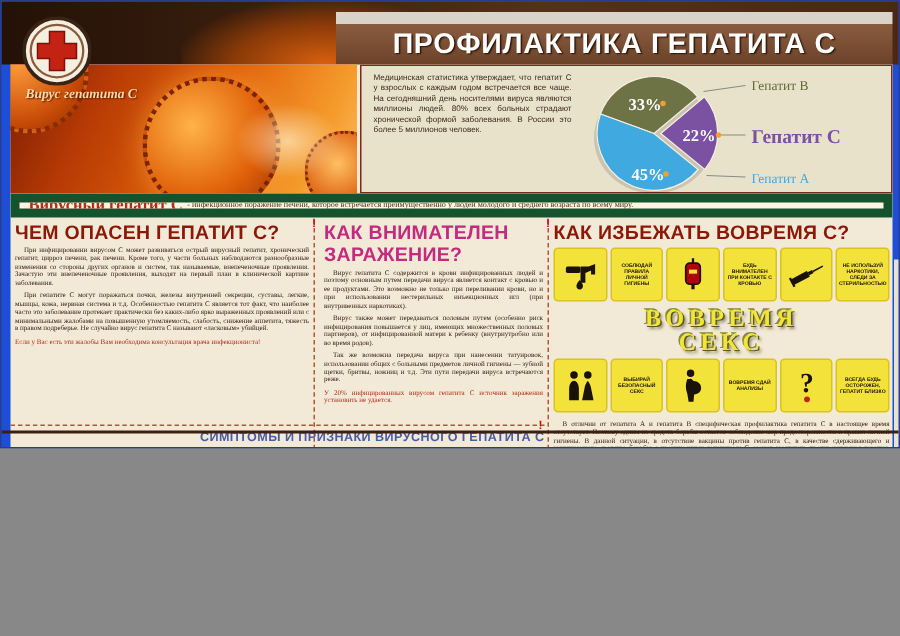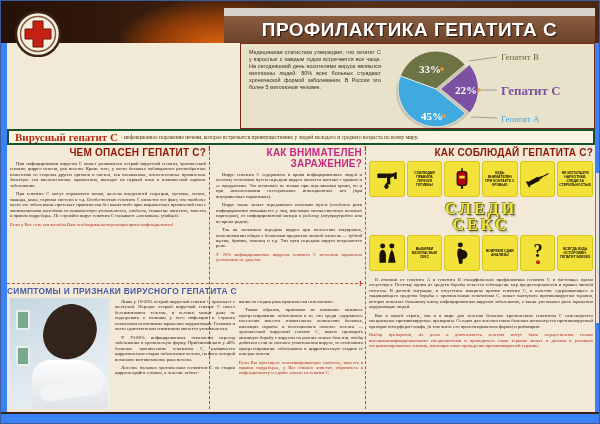--- a/index.html
+++ b/index.html
@@ -1,17 +1,17 @@
 <!DOCTYPE html>
 <html><head>
 <meta charset="utf-8">
 <style>
   html,body{margin:0;padding:0;background:#888;}
   *{box-sizing:border-box;}
-  #poster{position:relative;width:600px;height:424px;background:#3b82f6;overflow:hidden;
+  #poster{position:relative;width:600px;height:299px;background:#1d4ed8;overflow:hidden;
     font-family:"Liberation Sans",sans-serif;border:1px solid #3a241665;}
   
   .header{position:absolute;left:0;top:0;width:600px;height:42px;
     background:linear-gradient(90deg,#241107 0%,#3a1f0e 30%,#57301a 60%,#4a2814 100%);}
   .header-glow{position:absolute;left:120px;top:0;width:160px;height:42px;
     background:radial-gradient(ellipse at 60% 100%,#d9600f 0%,#8a3a08 45%,transparent 75%);}
   .gray-strip{position:absolute;left:223px;top:7px;width:371px;height:8px;background:#d8d4ca;}
   .title-band{position:absolute;left:223px;top:15px;width:371px;height:27px;
     background:linear-gradient(180deg,#8a5d40,#6b4229);display:flex;align-items:center;justify-content:center;}
   .title-band h1{margin:0;font-size:19px;font-weight:bold;color:#fff;letter-spacing:.5px;white-space:nowrap;
@@ -34,29 +34,29 @@
   .virus-caption{position:absolute;left:10px;top:14px;font-family:"Liberation Serif",serif;
     font-style:italic;font-weight:bold;font-size:9px;color:#ffd9a8;text-shadow:1px 1px 1px #6a2000;}
   
   .info-panel{position:absolute;left:233px;top:0;width:355px;height:86px;background:#e9e2cb;
     border:1px solid #7a2a1a;}
   .intro{position:absolute;left:8px;top:5px;width:132px;margin:0;font-size:5.4px;line-height:1.3;
     color:#3a2a1a;text-align:justify;}
   .pie-svg{position:absolute;left:140px;top:0;width:214px;height:85px;}
   
   .def-bar{position:absolute;left:0;top:86px;width:588px;height:16px;background:#fdf5e2;
-    border:2px solid #14532d;display:flex;align-items:center;padding:0 6px;white-space:nowrap;overflow:hidden;}
+    border:6px solid #14532d;display:flex;align-items:center;padding:0 6px;white-space:nowrap;overflow:hidden;}
   .def-term{font-family:"Liberation Serif",serif;font-weight:bold;font-size:11px;color:#b02c14;margin-right:3px;}
   .def-text{font-family:"Liberation Serif",serif;font-size:5.4px;color:#4a2a10;}
   
   .col{position:absolute;top:104px;}
   .col1{left:3px;width:196px;}
   .col2{left:209px;width:146px;}
   .col3{left:362px;top:104px;width:224px;height:264px;}
-  .col-h{margin:0 0 3px 0;font-size:10px;font-weight:bold;text-align:right;letter-spacing:.2px;}
+  .col-h{margin:0 0 3px 0;font-size:13px;font-weight:bold;text-align:left;letter-spacing:.2px;}
   .c-red{color:#8c1808;}
   .c-mag{color:#c42a80;}
   .small{margin:0 0 3px 0;font-family:"Liberation Serif",serif;font-size:4.7px;line-height:1.16;
     color:#30190e;text-align:justify;text-indent:6px;}
   .note{color:#b5291a;text-indent:0;}
   .vdiv{position:absolute;top:104px;height:262px;border-left:1px dashed #b5543a;width:0;}
   .vd1{left:202px;} .vd2{left:358px;}
   .bang{position:absolute;left:-2px;top:-2px;color:#c41010;font-weight:bold;font-size:8px;line-height:1;}
   .hdiv{position:absolute;left:0;top:240px;width:356px;border-top:1px dashed #b5543a;}
   .hdiv-mark{position:absolute;left:352px;top:236px;color:#c41010;font-size:8px;font-weight:bold;}
@@ -65,21 +65,21 @@
   .tile{width:36px;height:36px;background:#f2e23a;border-radius:3px;border:1px solid #d8c41a;
     display:flex;align-items:center;justify-content:center;overflow:hidden;}
   .text-tile span{display:block;font-size:3.4px;line-height:1.25;font-weight:bold;color:#1a1208;
     text-align:center;padding:1px;}
   .slogan{margin:4px 0 2px 0;text-align:center;font-family:"Liberation Serif",serif;font-weight:bold;
     font-size:16px;line-height:1.0;letter-spacing:3px;color:#f2e438;
     text-shadow:1px 1px 0 #5a5a20,-1px -1px 0 #8a8a40,2px 2px 2px #3a3a1088;}
   .col3 .small{margin-top:3px;}
   .col3 .treat-start{margin-top:6px;}
   
-  .sym-title{position:absolute;left:0;top:243px;width:356px;margin:0;text-align:left;
+  .sym-title{position:absolute;left:0;top:243px;width:356px;margin:0;text-align:right;
     font-size:8.4px;font-weight:bold;color:#4a5ba6;letter-spacing:.3px;}
   .photo{position:absolute;left:3px;top:255px;width:100px;height:111px;overflow:hidden;
     background:linear-gradient(150deg,#c4d6e0 0%,#dfe9ee 55%,#eef3f5 100%);}
   .ph-frame{position:absolute;left:6px;width:14px;height:20px;background:#7aa88a;border:2px solid #e8eef0;border-radius:2px;}
   .pf1{top:12px;} .pf2{top:48px;}
   .hair{position:absolute;left:34px;top:6px;width:52px;height:56px;border-radius:50% 46% 55% 45%;
     background:#33241c;transform:rotate(18deg);}
   .face{position:absolute;left:44px;top:34px;width:26px;height:24px;border-radius:48%;background:#e6c0a0;}
   .shirt{position:absolute;left:22px;top:62px;width:76px;height:50px;border-radius:18px 30px 0 0;
     background:linear-gradient(180deg,#fdfdfd,#dfe3e6);}
@@ -105,20 +105,27 @@
   <div class="logo">
     <svg viewBox="0 0 46 46" width="46" height="46">
       <circle cx="23" cy="23" r="22" fill="#f5efe0" stroke="#3a2315" stroke-width="2.5"></circle>
       <circle cx="23" cy="23" r="17.5" fill="none" stroke="#8a5a3a" stroke-width="1.5"></circle>
       <path d="M18 10h10v8h8v10h-8v8H18v-8h-8V18h8z" fill="#c42314" stroke="#7a1208" stroke-width="1"></path>
     </svg>
   </div>
 
   <div class="content">
 
+    <div class="virus-photo">
+      <div class="vsphere vs2"></div>
+      <div class="vsphere vs1"></div>
+      <div class="vsphere vs3"></div>
+      <div class="vglow"></div>
+      <span class="virus-caption">Вирус гепатита С</span>
+    </div>
 
     <div class="info-panel">
       <p class="intro">Медицинская статистика утверждает, что гепатит С у взрослых с каждым годом встречается все чаще. На сегодняшний день носителями вируса являются миллионы людей. 80% всех больных страдают хронической формой заболевания. В России это более 5 миллионов человек.</p>
       <svg class="pie-svg" viewBox="0 0 214 85">
         <ellipse cx="55" cy="48" rx="40" ry="37" fill="#00000022"></ellipse>
         <path d="M55,45 L19.3,32 A38,38 0 0 1 84.1,20.6 Z" fill="#6d7344" stroke="#f5efe0" stroke-width="0.8"></path>
         <path d="M55,45 L84.4,69 A38,38 0 0 1 19.3,32 Z" fill="#3fa9e0" stroke="#f5efe0" stroke-width="0.8"></path>
         <g transform="translate(4.5,0)">
           <path d="M55,45 L84.1,20.6 A38,38 0 0 1 84.4,69 Z" fill="#7b51a1" stroke="#f5efe0" stroke-width="0.8"></path>
         </g>
@@ -159,21 +166,21 @@
       <p class="small">Вирус также может передаваться половым путем (особенно риск инфицирования повышается у лиц, имеющих множественных половых партнеров), от инфицированной матери к ребенку (внутриутробно или во время родов).</p>
       <p class="small">Так же возможна передача вируса при нанесении татуировок, использовании общих с больными предметов личной гигиены — зубной щетки, бритвы, ножниц и т.д. Эти пути передачи вируса встречаются реже.</p>
       <p class="small note">У 20% инфицированных вирусом гепатита С источник заражения установить не удается.</p>
     </div>
 
     <div class="vdiv vd2">
       <span class="bang">!</span>
     </div>
 
     <div class="col col3">
-      <h2 class="col-h c-red">КАК СОБЛЮДАЙ ГЕПАТИТА С?</h2>
+      <h2 class="col-h c-red">КАК ИЗБЕЖАТЬ ВОВРЕМЯ С?</h2>
       <div class="tile-row">
         <div class="tile">
           <svg viewBox="0 0 24 24" width="26" height="26" fill="#1a1208">
             <rect x="3" y="7" width="9" height="4" rx="1"></rect>
             <path d="M12 7h5l4-1.5V12h-2.5V9.5L15 11v6h-3z"></path>
             <path d="M13.5 19c0 1.2-.9 2.2-2 2.2s-2-1-2-2.2c0-1.4 2-3.6 2-3.6s2 2.2 2 3.6z"></path>
           </svg>
         </div>
         <div class="tile text-tile">
           <span>СОБЛЮДАЙ ПРАВИЛА ЛИЧНОЙ ГИГИЕНЫ</span>
@@ -198,21 +205,21 @@
               <rect x="1" y="9" width="1.4" height="6"></rect>
             </g>
           </svg>
         </div>
         <div class="tile text-tile">
           <span>НЕ ИСПОЛЬЗУЙ НАРКОТИКИ, СЛЕДИ ЗА СТЕРИЛЬНОСТЬЮ</span>
         </div>
       </div>
 
       <div class="slogan">
-        <div>СЛЕДИ</div>
+        <div>ВОВРЕМЯ</div>
         <div>СЕКС</div>
       </div>
 
       <div class="tile-row">
         <div class="tile">
           <svg viewBox="0 0 24 24" width="26" height="26" fill="#1a1208">
             <circle cx="8" cy="5.5" r="2.3"></circle>
             <path d="M5 21v-7c0-3 1.5-5 3-5s3 2 3 5v7z"></path>
             <circle cx="16.5" cy="5.5" r="2.3"></circle>
             <path d="M13 21l1.6-8c.4-2 1.9-4 1.9-4s1.5 2 1.9 4L20 21z"></path>

